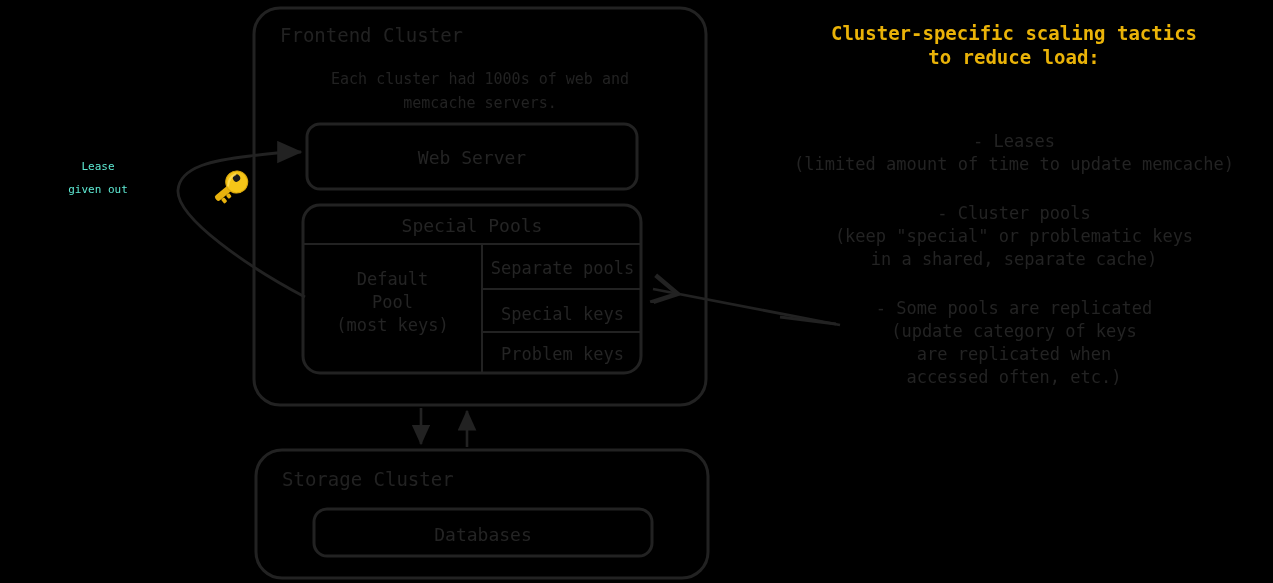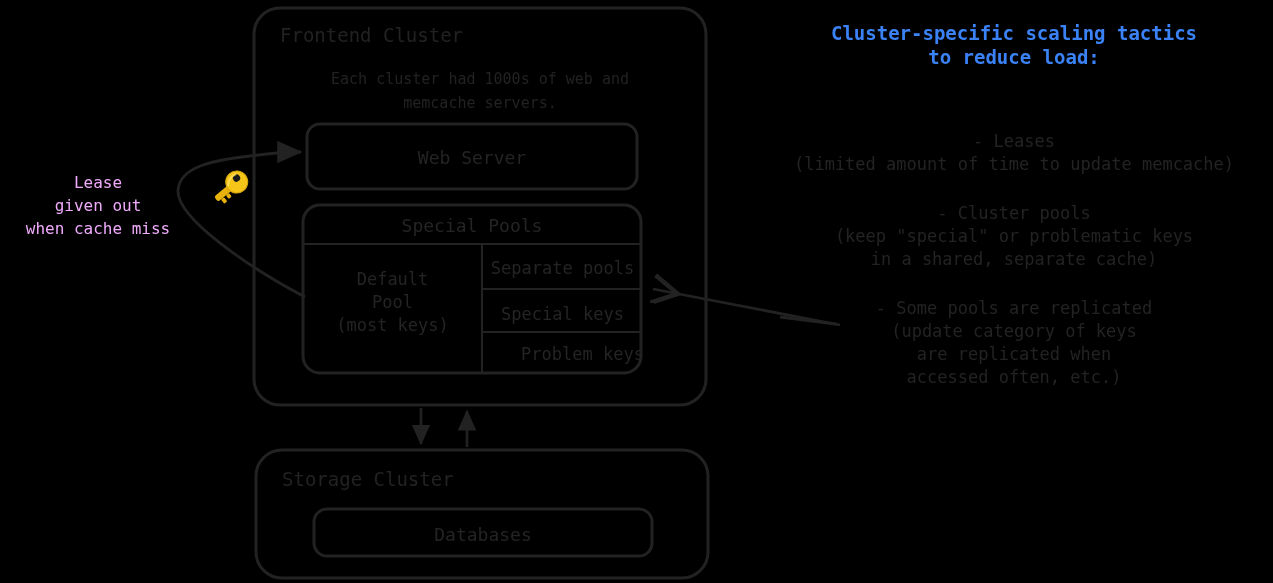--- a/index.html
+++ b/index.html
@@ -47,27 +47,26 @@
   }
   .box-label {
     font-size: 18px;
     color: #242424;
   }
   .cell-label {
     font-size: 17px;
     color: #242424;
   }
   .side-label {
-    font-size: 16px;
-    color: #f0abfc;
-    margin-top: 12px;
+    font-size: 11px;
+    color: #5eead4;
   }
   .red-title {
     font-size: 19px;
-    color: #3b82f6;
+    color: #eab308;
     font-weight: bold;
     text-align: center;
   }
   .tactic {
     font-size: 17px;
     color: #232323;
     text-align: center;
   }
   .key-svg { position:absolute; }
 </style>
@@ -137,28 +136,27 @@
   <div class="txt box-label" style="left:307px; top:146px; width:330px;">Web Server</div>
 
   <div class="txt box-label" style="left:303px; top:214px; width:338px;">Special Pools</div>
 
   <div class="txt cell-label" style="left:303px; top:268px; width:179px;">Default</div>
   <div class="txt cell-label" style="left:303px; top:291px; width:179px;">Pool</div>
   <div class="txt cell-label" style="left:303px; top:314px; width:179px;">(most keys)</div>
 
   <div class="txt cell-label" style="left:484px; top:257px; width:157px;">Separate pools</div>
   <div class="txt cell-label" style="left:484px; top:303px; width:157px;">Special keys</div>
-  <div class="txt cell-label" style="left:484px; top:343px; width:157px;padding-left:20px;">Problem keys</div>
+  <div class="txt cell-label" style="left:484px; top:343px; width:157px;">Problem keys</div>
 
   <div class="txt cluster-title" style="left:282px; top:467px;">Storage Cluster</div>
   <div class="txt box-label" style="left:314px; top:523px; width:338px;">Databases</div>
 
   <div class="txt side-label" style="left:0px; top:160px; width:196px;">Lease</div>
   <div class="txt side-label" style="left:0px; top:183px; width:196px;">given out</div>
-  <div class="txt side-label" style="left:0px; top:206px; width:196px;">when cache miss</div>
 
   <div class="txt red-title" style="left:755px; top:21px; width:518px;">Cluster-specific scaling tactics</div>
   <div class="txt red-title" style="left:755px; top:45px; width:518px;">to reduce load:</div>
 
   <div class="txt tactic" style="left:755px; top:130px; width:518px;">- Leases</div>
   <div class="txt tactic" style="left:755px; top:153px; width:518px;">(limited amount of time to update memcache)</div>
 
   <div class="txt tactic" style="left:755px; top:202px; width:518px;">- Cluster pools</div>
   <div class="txt tactic" style="left:755px; top:225px; width:518px;">(keep "special" or problematic keys</div>
   <div class="txt tactic" style="left:755px; top:248px; width:518px;">in a shared, separate cache)</div>

